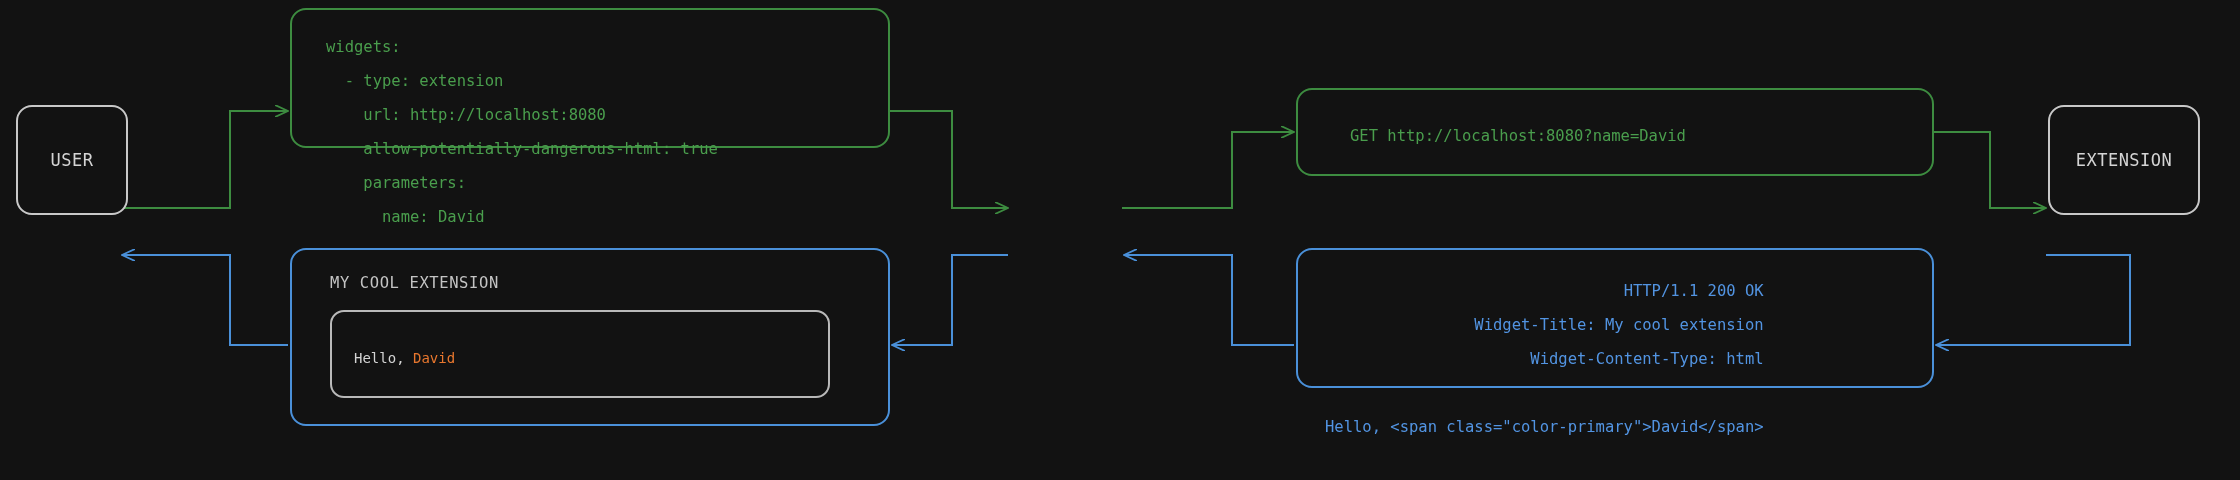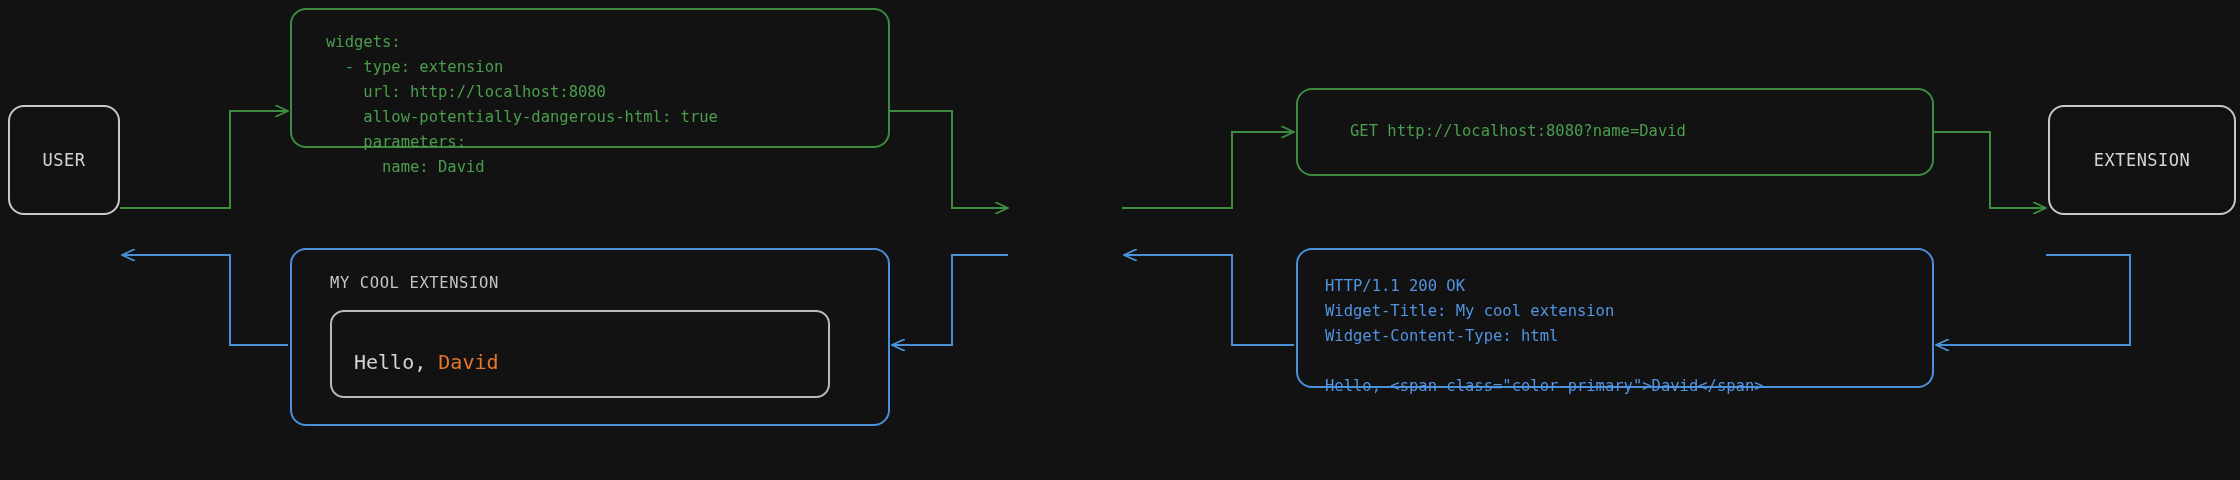--- a/index.html
+++ b/index.html
@@ -33,42 +33,42 @@
     align-items: center;
     justify-content: center;
     color: #d4d4d4;
     font-family: "DejaVu Sans Mono", "Liberation Mono", monospace;
     font-size: 17px;
     letter-spacing: 0.5px;
     box-sizing: border-box;
   }
   #node-user      { left: 8px;   top: 105px; width: 112px; height: 110px; }
   #node-glance    { left: 1010px;top: 105px; width: 112px; height: 110px; }
-  #node-extension { left: 2048px;top: 105px; width: 188px; height: 110px; }
+  #node-extension { left: 2048px;top: 105px; width: 152px; height: 110px; }
 
   
-  #node-user      { top: 105px; }
+  #node-user      { top: 105px; margin-left: 8px; }
   #node-glance    { top: 105px; }
   #node-extension { top: 105px; }
 
   
   .panel {
     position: absolute;
     border-radius: 16px;
     border: 2px solid transparent;
     background: #121212;
     box-sizing: border-box;
   }
   .panel.green { border-color: #3d8c40; }
-  .panel.blue  { border-color: #4a90d9; }
+  .panel.blue  { border-color: #4a90d9; text-align: right; }
 
   .code {
     font-family: "DejaVu Sans Mono", "Liberation Mono", monospace;
     font-size: 15.5px;
-    line-height: 25px;
+    line-height: 34px;
     white-space: pre;
     margin: 0;
   }
   .code.green { color: #4a9e4d; }
   .code.blue  { color: #5294e2; }
 
   #panel-config   { left: 290px;  top: 8px;   width: 600px; height: 140px; }
   #panel-config .code { position: absolute; left: 34px; top: 20px; }
 
   #panel-request  { left: 1296px; top: 88px;  width: 638px; height: 88px; }
@@ -99,21 +99,21 @@
     border: 2px solid #b9b9b9;
     border-radius: 14px;
     box-sizing: border-box;
   }
   .widget-body-text {
     position: absolute;
     left: 22px;
     top: 38px;
     color: #d4d4d4;
     font-family: "DejaVu Sans Mono", "Liberation Mono", monospace;
-    font-size: 20px;
+    font-size: 14px;
     white-space: pre;
   }
   .accent { color: #e8772e; }
 </style>
 </head>
 <body>
 
 <div id="stage">
 
   <svg id="wires" viewBox="0 0 2240 480" width="2240" height="480">

